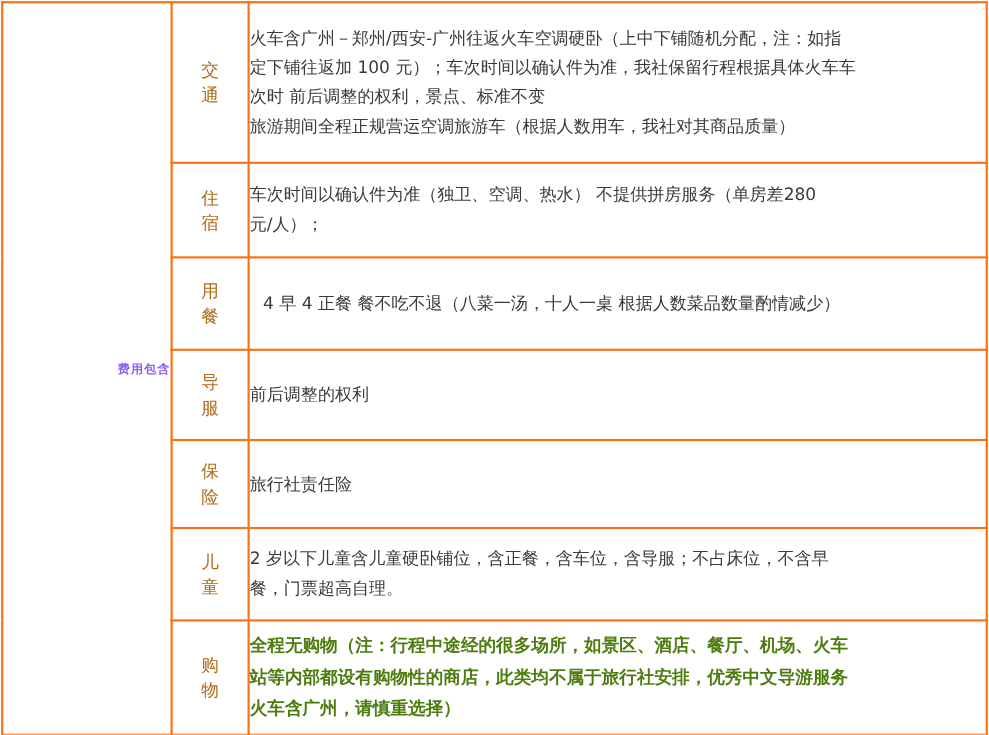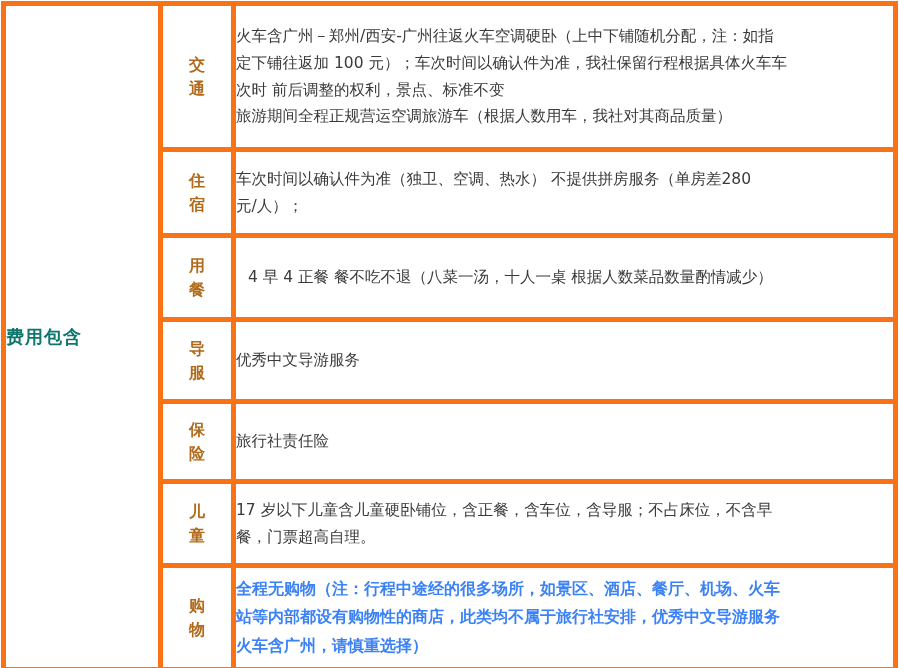--- a/index.html
+++ b/index.html
@@ -20,57 +20,56 @@
     box-sizing: border-box;
     padding: 0;
   }
   table.inc-table {
     border-collapse: collapse;
     width: 897px;
     margin: 1px 0 0 1px;
     table-layout: fixed;
   }
   table.inc-table td {
-    border: 5px solid #f97316;
+    border: 2px solid #f97316;
     vertical-align: middle;
     padding: 0;
   }
   td.label-cell {
     width: 152px;
-    text-align: left;
-    color: #0f766e;
-    font-size: 18px;
+    text-align: right;
+    color: #8b5cf6;
+    font-size: 11px;
     font-weight: bold;
     letter-spacing: 1px;
   }
   td.cat-cell {
     width: 68px;
     text-align: left;
     color: #b06a1a;
     font-size: 16px;
     line-height: 1.45;
     padding: 4px 18px;
-    font-weight: bold;
   }
   td.cat-cell .cat-inner {
     display: block;
     width: 1em;
     margin: 0 auto;
     word-break: break-all;
     white-space: normal;
   }
   td.body-cell {
     padding: 10px 12px 10px 14px;
     font-size: 15.5px;
     line-height: 1.72;
     color: #3a3a3a;
     text-align: justify;
   }
   td.body-cell.shopping {
-    color: #3b82f6;
+    color: #4d7c0f;
     font-weight: bold;
     font-size: 16px;
     line-height: 1.78;
   }
   .r-transport { height: 146px; }
   .r-hotel     { height: 86px; }
   .r-meal      { height: 84px; }
   .r-guide     { height: 82px; }
   .r-insurance { height: 80px; }
   .r-child     { height: 84px; }
@@ -112,37 +111,37 @@
         </td>
         <td class="body-cell">
           <div class="meal-indent">4 早 4 正餐    餐不吃不退（八菜一汤，十人一桌   根据人数菜品数量酌情减少）</div>
         </td>
       </tr>
       <tr class="r-guide">
         <td class="cat-cell">
           <span class="cat-inner">导服</span>
         </td>
         <td class="body-cell">
-          <div>优秀中文导游服务</div>
+          <div>前后调整的权利</div>
         </td>
       </tr>
       <tr class="r-insurance">
         <td class="cat-cell">
           <span class="cat-inner">保险</span>
         </td>
         <td class="body-cell">
           <div>旅行社责任险</div>
         </td>
       </tr>
       <tr class="r-child">
         <td class="cat-cell">
           <span class="cat-inner">儿童</span>
         </td>
         <td class="body-cell">
-          <div>17 岁以下儿童含儿童硬卧铺位，含正餐，含车位，含导服；不占床位，不含早</div>
+          <div>2 岁以下儿童含儿童硬卧铺位，含正餐，含车位，含导服；不占床位，不含早</div>
           <div>餐，门票超高自理。</div>
         </td>
       </tr>
       <tr class="r-shopping">
         <td class="cat-cell">
           <span class="cat-inner">购物</span>
         </td>
         <td class="body-cell shopping">
           <div>全程无购物（注：行程中途经的很多场所，如景区、酒店、餐厅、机场、火车</div>
           <div>站等内部都设有购物性的商店，此类均不属于旅行社安排，优秀中文导游服务</div>

